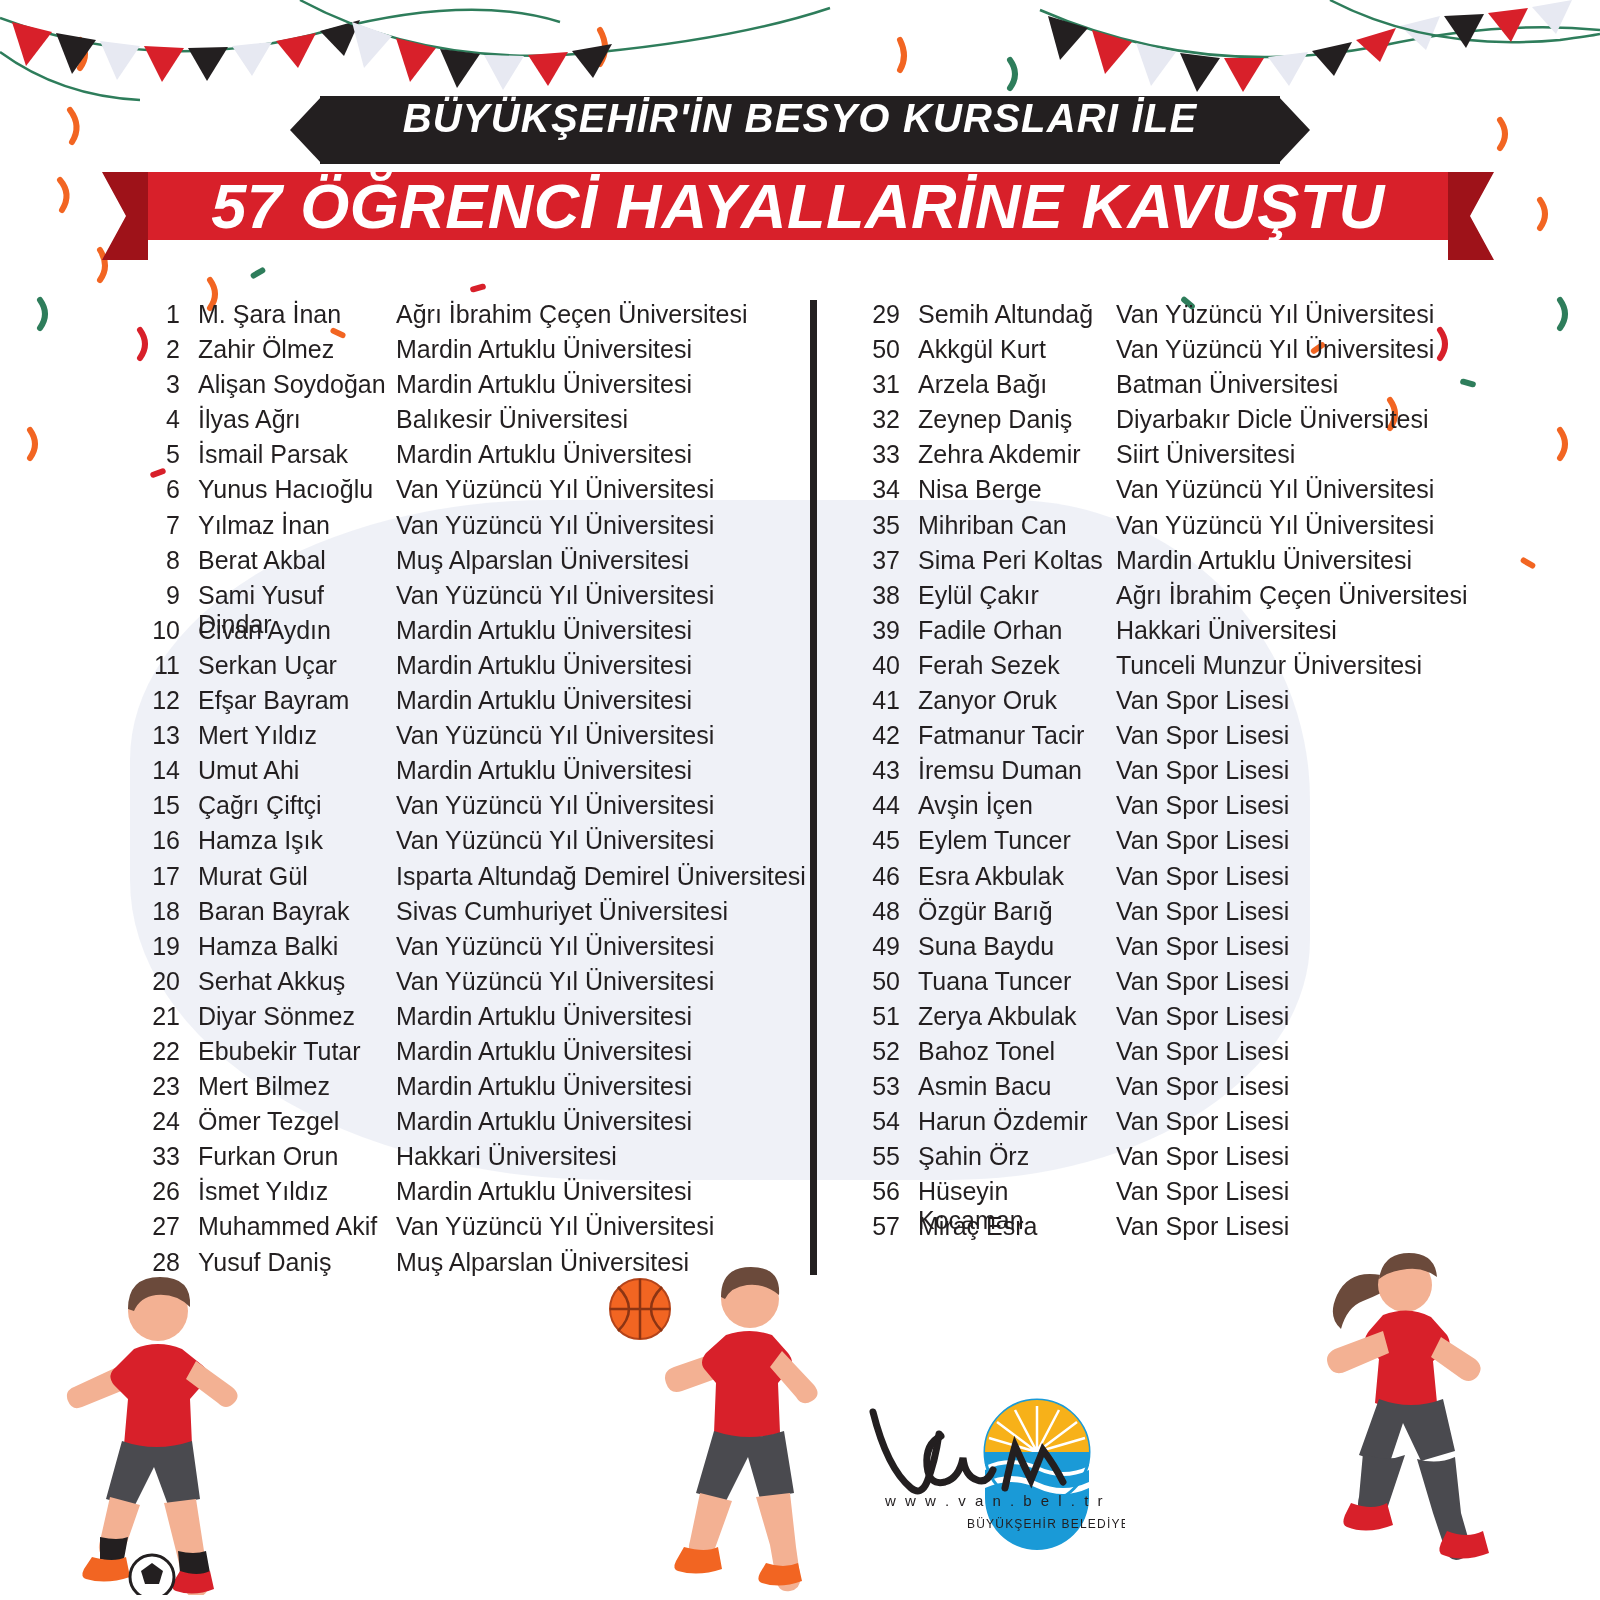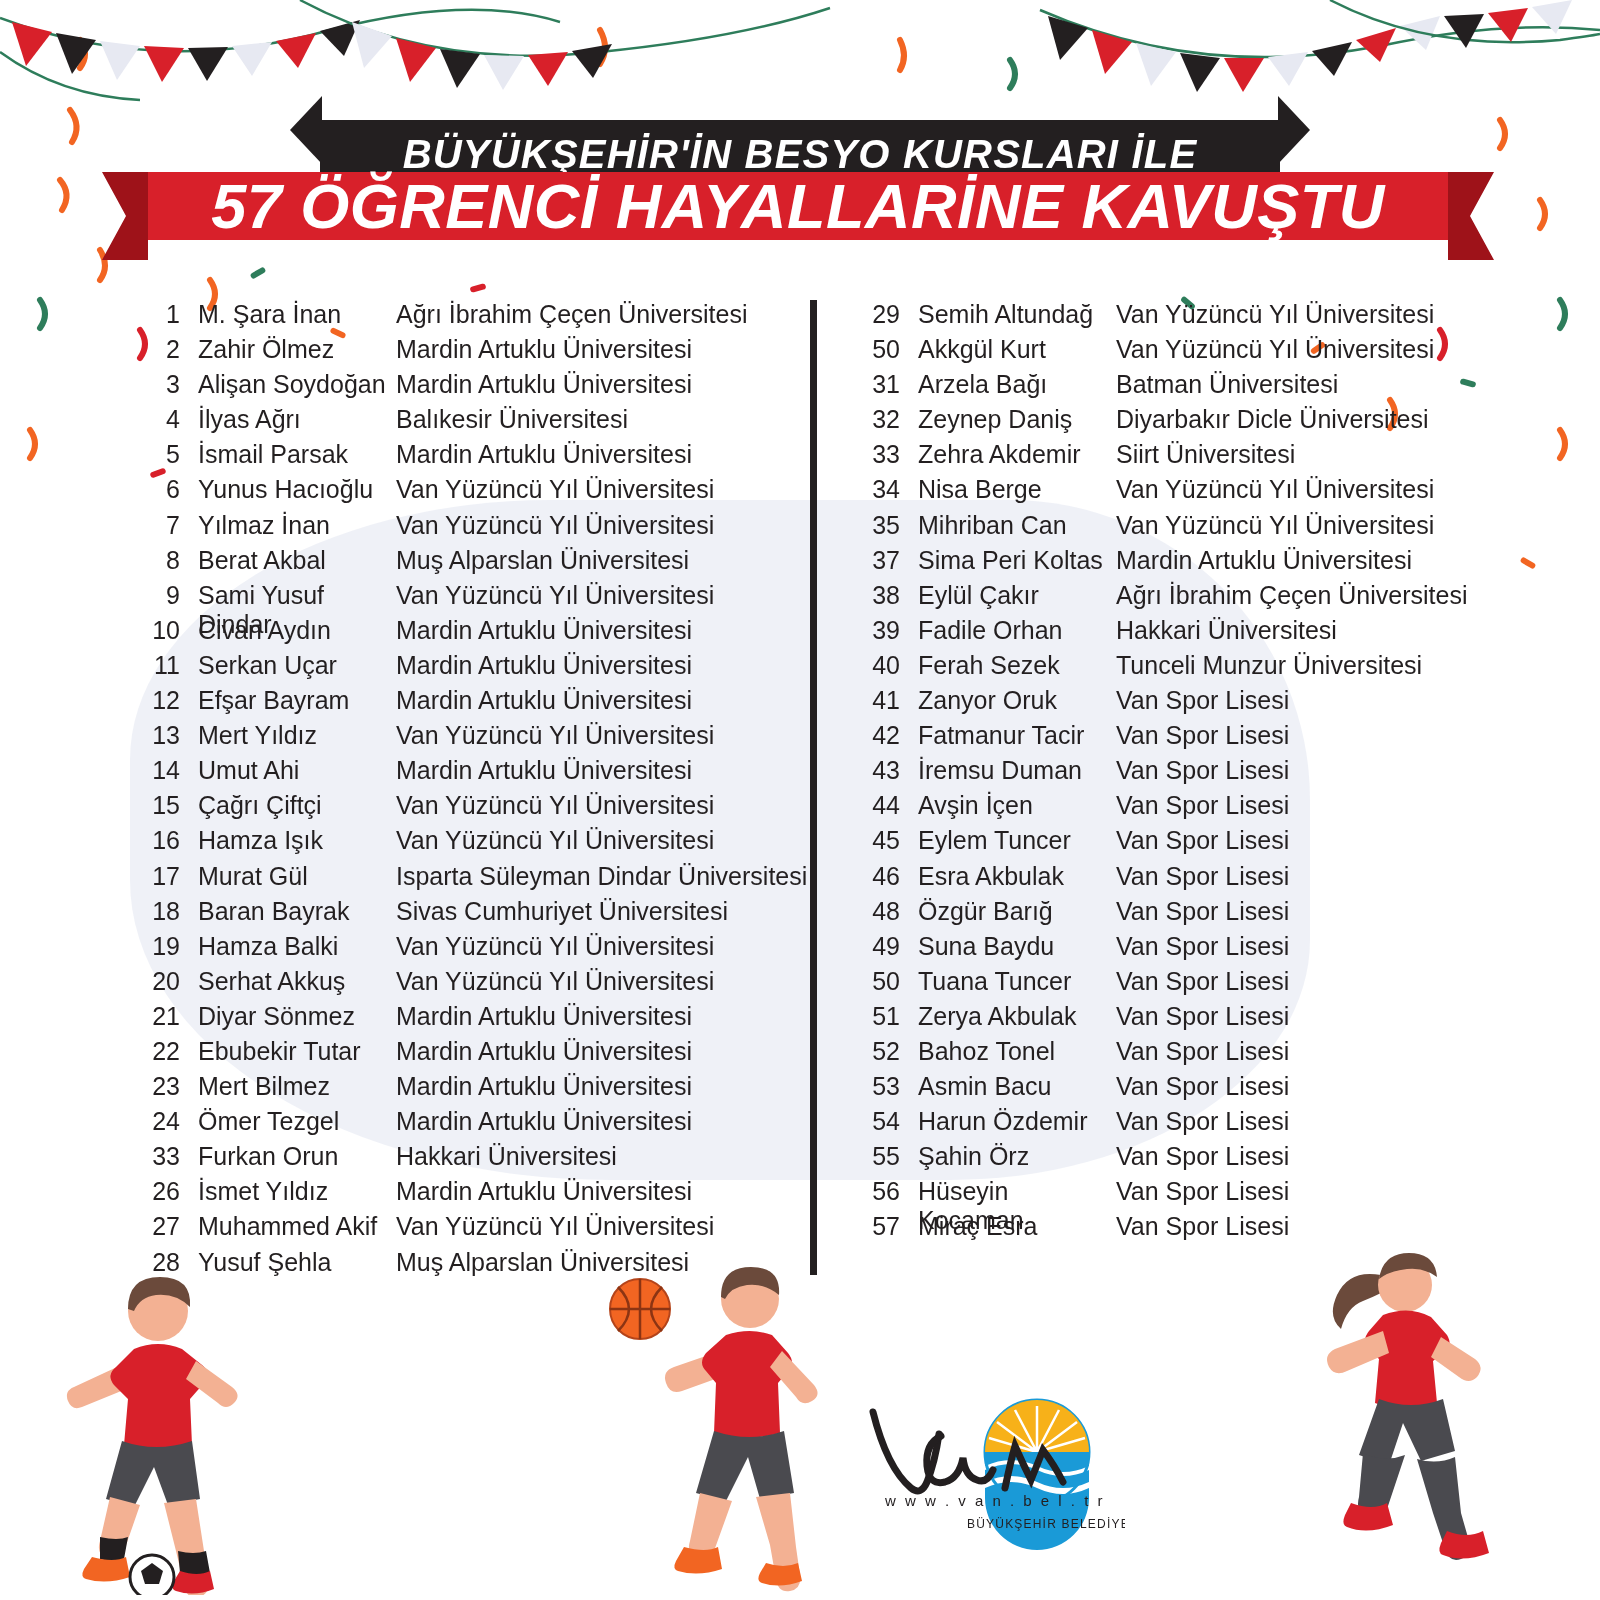--- a/index.html
+++ b/index.html
@@ -34,23 +34,22 @@
   .bunting-wrap { position: absolute; left: 0; top: 0; width: 1600px; height: 200px; z-index: 3; }
   .confetti { position: absolute; z-index: 2; }
 
   
   .hdr-top {
     position: absolute;
     left: 320px; top: 96px;
     width: 960px; height: 68px;
     background: #231f20;
     z-index: 5;
-    display: flex; align-items: center; justify-content: center;
+    display: flex; align-items: flex-start; justify-content: center;
     clip-path: polygon(0 0, 100% 0, 100% 100%, 0 100%);
-    margin-top: 24px;
   }
   .hdr-top::before, .hdr-top::after {
     content: ""; position: absolute; top: 0; width: 0; height: 0;
   }
   .hdr-top-txt {
     color: #ffffff;
     font-size: 40px;
     font-weight: bold;
     letter-spacing: 1.2px;
     font-style: italic;
@@ -336,21 +335,21 @@
           <span class="school">Van Yüzüncü Yıl Üniversitesi</span>
         </div>
         <div class="row">
           <span class="num">16</span>
           <span class="name">Hamza Işık</span>
           <span class="school">Van Yüzüncü Yıl Üniversitesi</span>
         </div>
         <div class="row">
           <span class="num">17</span>
           <span class="name">Murat Gül</span>
-          <span class="school">Isparta Süleyman Dindar Üniversitesi</span>
+          <span class="school">Isparta Altundağ Demirel Üniversitesi</span>
         </div>
         <div class="row">
           <span class="num">18</span>
           <span class="name">Baran Bayrak</span>
           <span class="school">Sivas Cumhuriyet Üniversitesi</span>
         </div>
         <div class="row">
           <span class="num">19</span>
           <span class="name">Hamza Balki</span>
           <span class="school">Van Yüzüncü Yıl Üniversitesi</span>
@@ -390,21 +389,21 @@
           <span class="name">İsmet Yıldız</span>
           <span class="school">Mardin Artuklu Üniversitesi</span>
         </div>
         <div class="row">
           <span class="num">27</span>
           <span class="name">Muhammed Akif</span>
           <span class="school">Van Yüzüncü Yıl Üniversitesi</span>
         </div>
         <div class="row">
           <span class="num">28</span>
-          <span class="name">Yusuf Şehla</span>
+          <span class="name">Yusuf Daniş</span>
           <span class="school">Muş Alparslan Üniversitesi</span>
         </div>
       </div>
     <div class="col right" id="col-right">
         <div class="row">
           <span class="num">29</span>
           <span class="name">Semih Altundağ</span>
           <span class="school">Van Yüzüncü Yıl Üniversitesi</span>
         </div>
         <div class="row">

